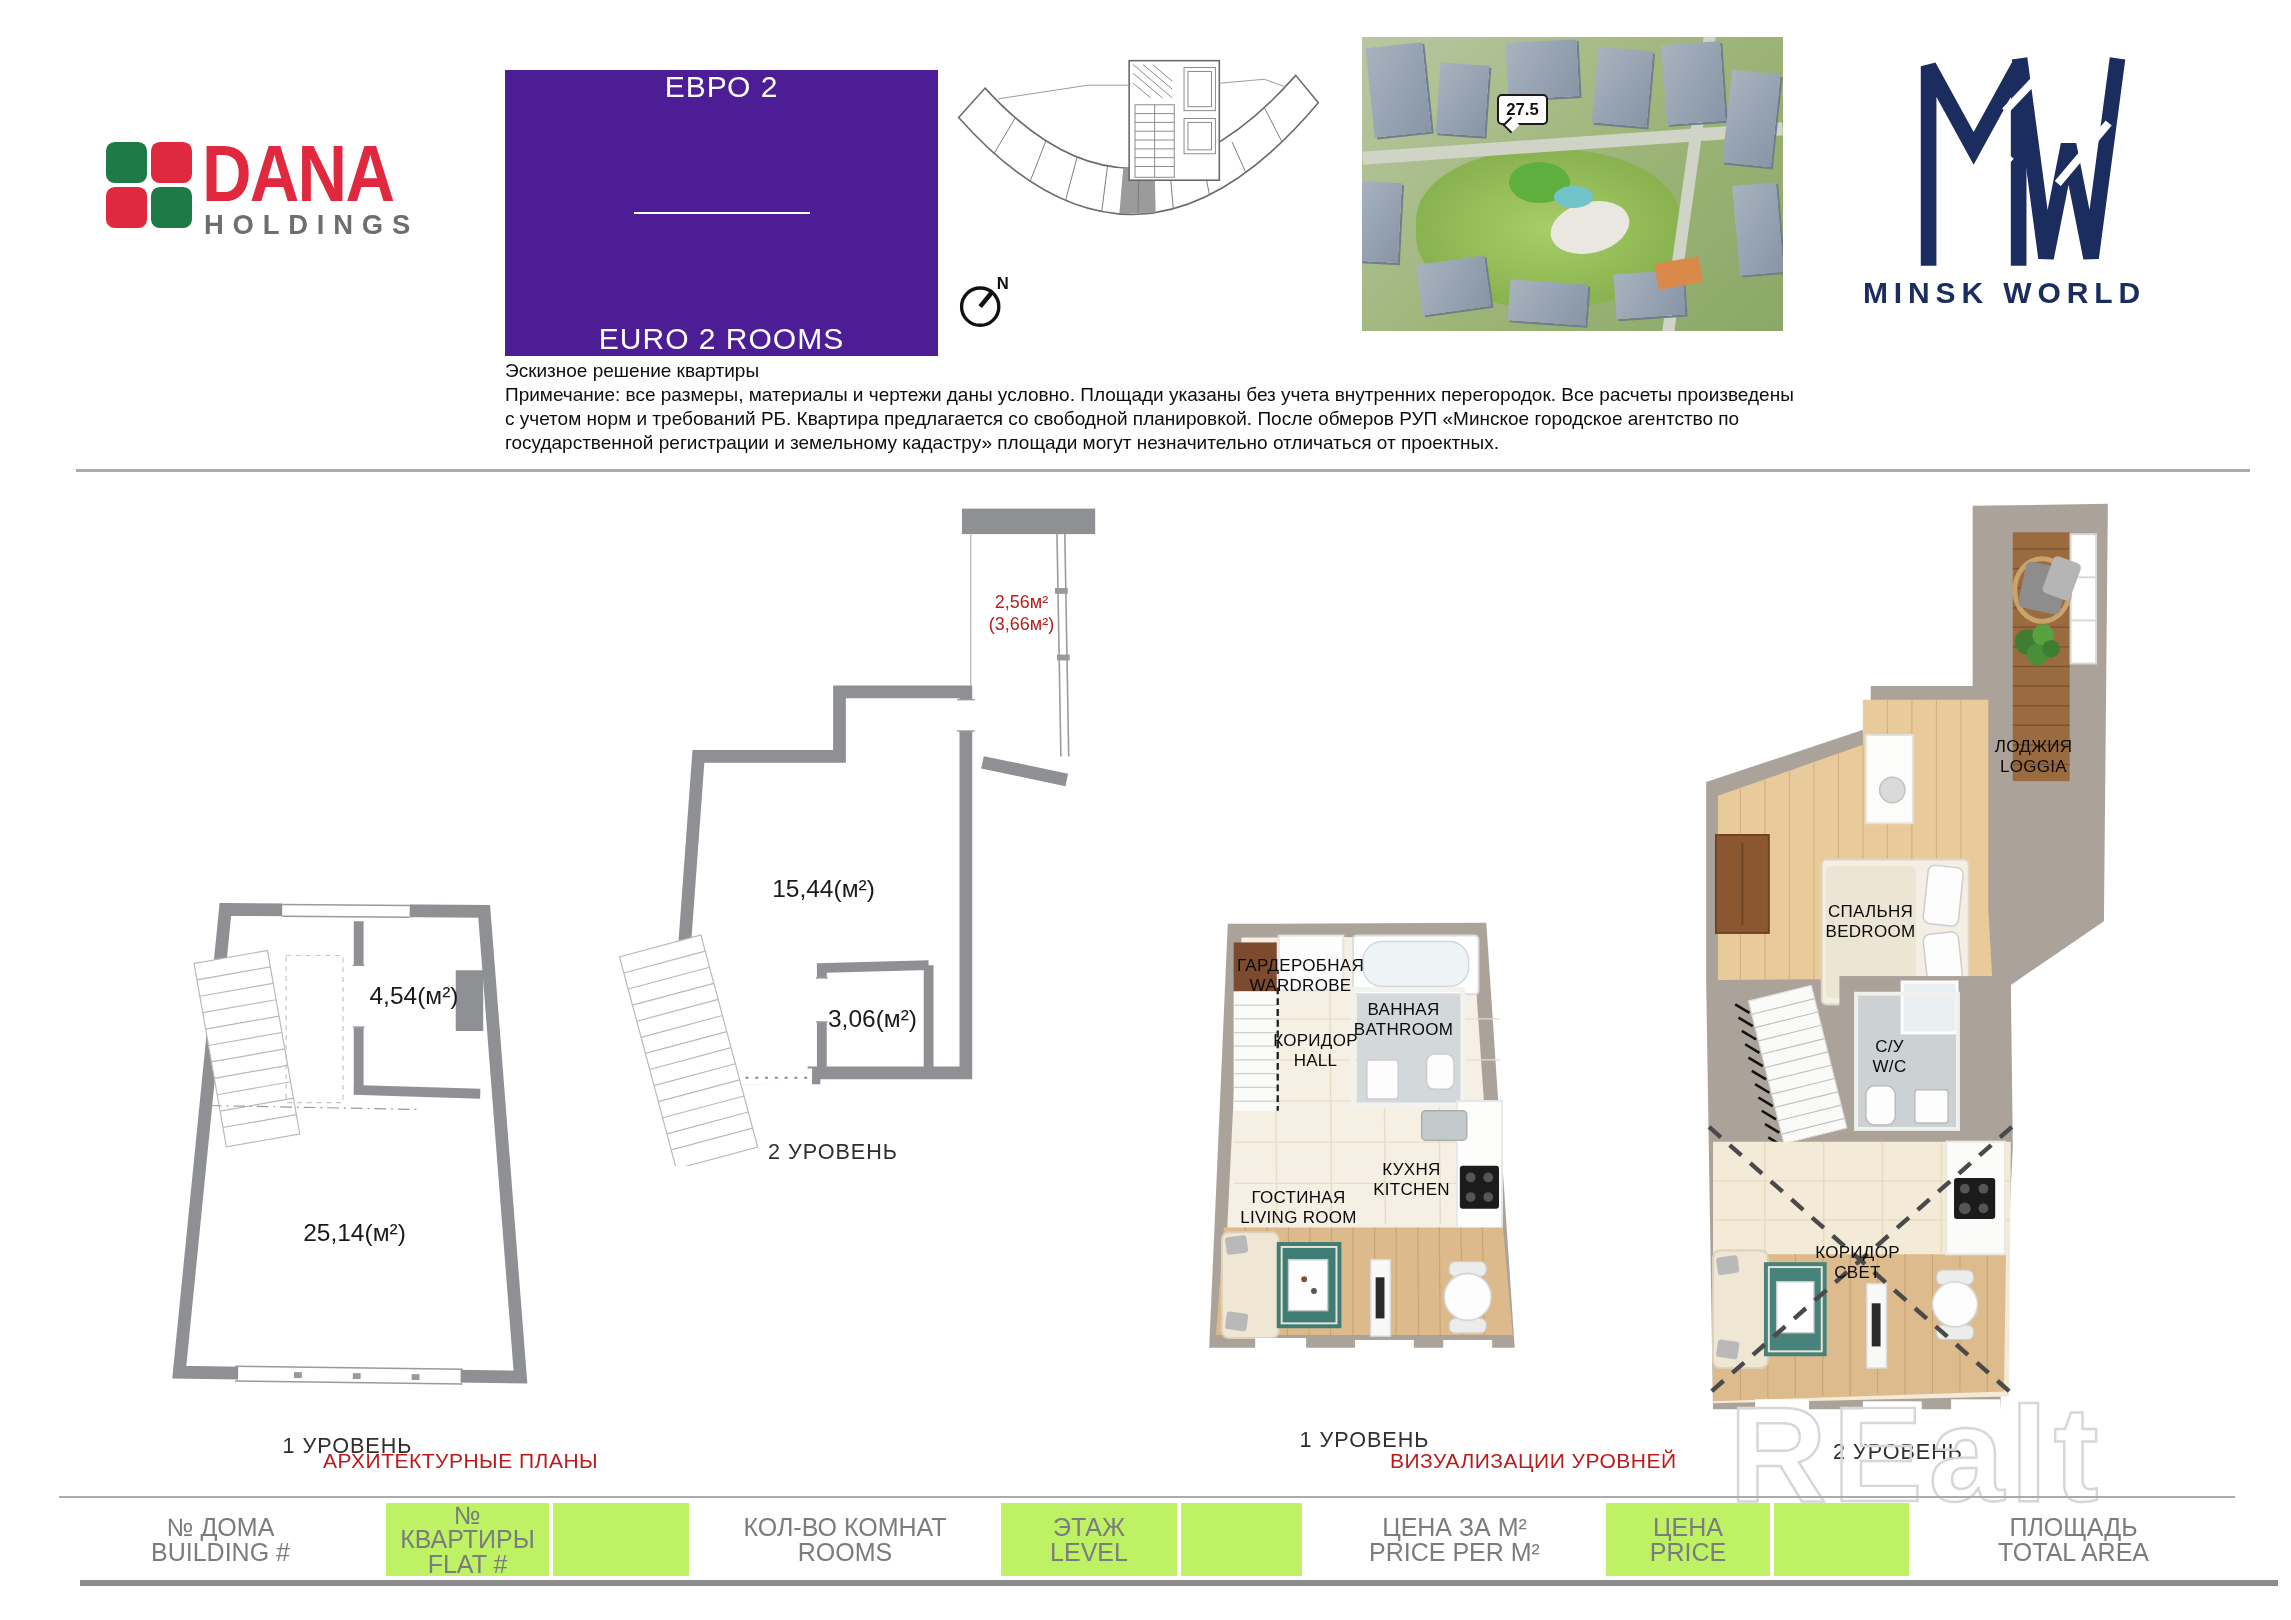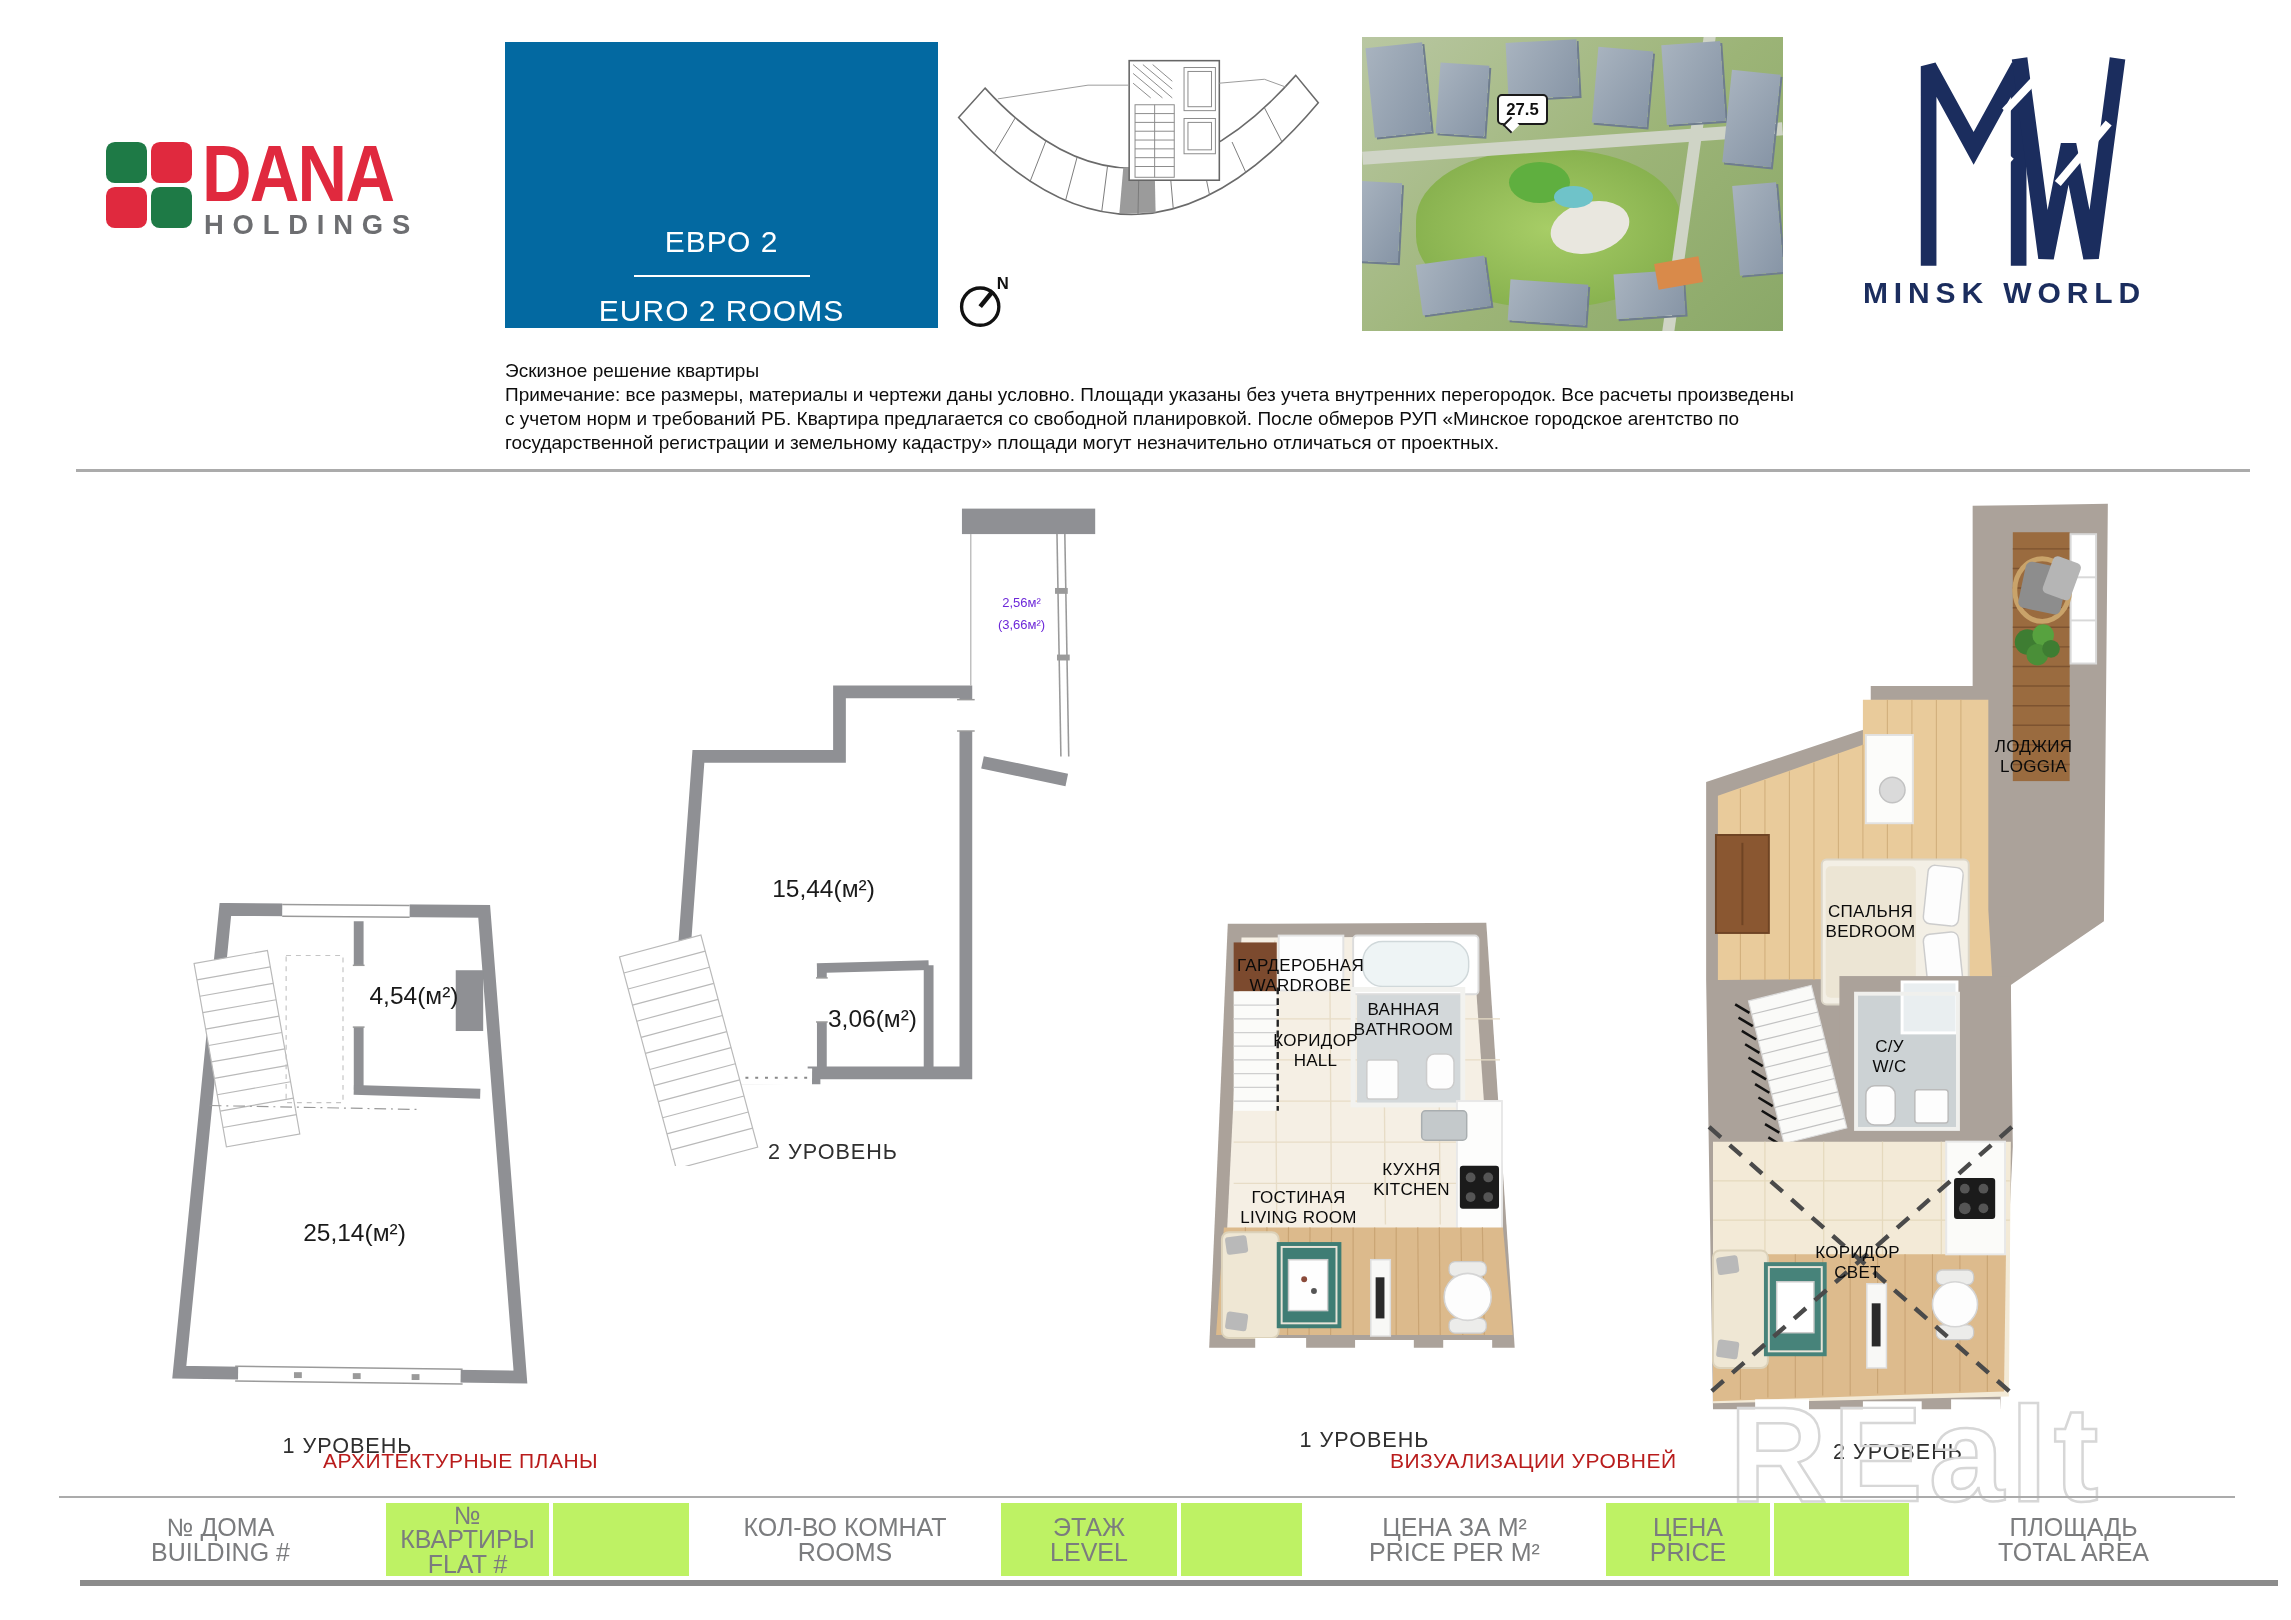--- a/index.html
+++ b/index.html
@@ -4,30 +4,30 @@
 <style>
   html,body{margin:0;padding:0;background:#fff;}
   #page{position:relative;width:2292px;height:1620px;background:#fff;overflow:hidden;
         font-family:"Liberation Sans","DejaVu Sans",sans-serif;color:#111;}
   .abs{position:absolute;}
   
   .dana-sq{position:absolute;width:41px;height:41px;border-radius:8.8px;}
   .dana-word{font-weight:700;font-size:78px;letter-spacing:-2px;color:#e0293e;
              transform:scale(.88,1.02);transform-origin:left top;line-height:1;}
   .dana-sub{font-weight:700;font-size:27.4px;letter-spacing:8.8px;color:#6d6e71;line-height:1;}
-  .typebox{background:#0369a1;color:#fff;display:flex;flex-direction:column;
-           align-items:center;justify-content:flex-end;}
+  .typebox{background:#4c1d95;color:#fff;display:flex;flex-direction:column;
+           align-items:center;justify-content:space-between;margin-top:28px;}
   .typebox .t{font-size:30px;letter-spacing:1px;}
   .typebox .rule{width:176px;height:2px;background:#fff;margin:16.7px 0;}
   .mw-word{font-weight:700;font-size:30px;letter-spacing:5.9px;color:#1b2d5e;text-align:center;}
   
   .notes{font-size:19px;line-height:24px;color:#0d0d0d;}
   
   .area{font-size:24.5px;color:#1a1a1a;text-align:center;}
-  .area-sm{font-size:13px;color:#6d28d9;text-align:center;line-height:21.6px;}
+  .area-sm{font-size:18px;color:#b91c1c;text-align:center;line-height:21.6px;}
   .cap{font-size:21.6px;color:#2f2f2f;letter-spacing:1px;text-align:center;margin-top:24px;}
   .rlabel{font-size:17px;line-height:19.6px;color:#0a0a0a;text-align:center;letter-spacing:0.3px;}
   .heading{font-size:21px;color:#b91c1c;letter-spacing:0.5px;text-align:left;}
   
   .aerial{overflow:hidden;background:linear-gradient(135deg,#b9c7a2,#9cb477 55%,#8aa868);}
   .bld{position:absolute;background:linear-gradient(120deg,#a8b3bf,#8795a6);box-shadow:2px 2px 0 #6f7d8d;}
   .badge{position:absolute;background:#fff;border:2.5px solid #1a1a1a;border-radius:4.9px;
          font-weight:700;font-size:16.7px;display:flex;align-items:center;justify-content:center;color:#111;}
   .badge-tail{position:absolute;width:9.8px;height:9.8px;background:#fff;border-left:2.5px solid #1a1a1a;
          border-bottom:2.5px solid #1a1a1a;transform:rotate(45deg);}

